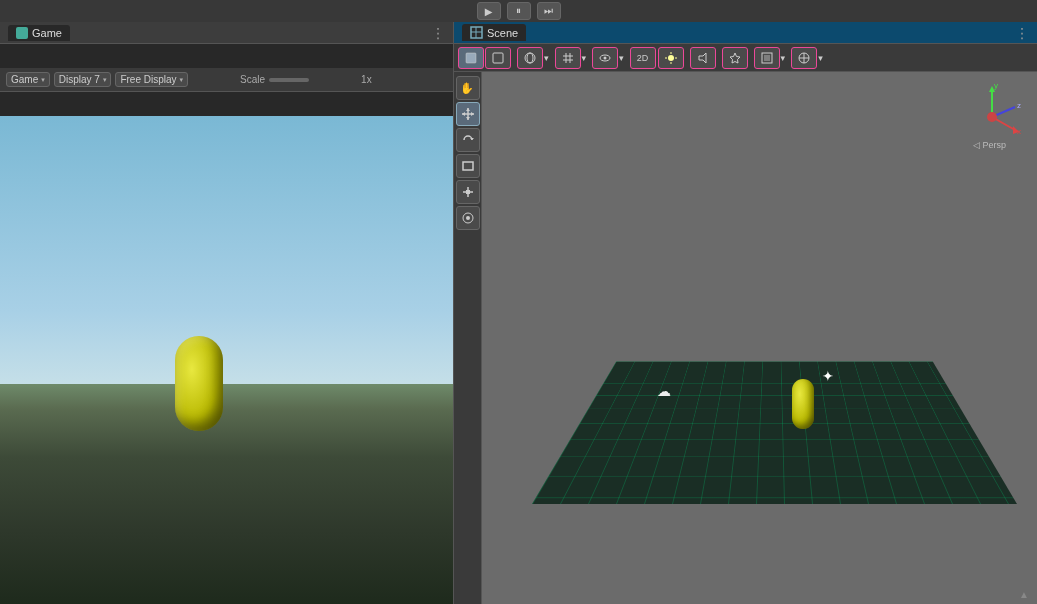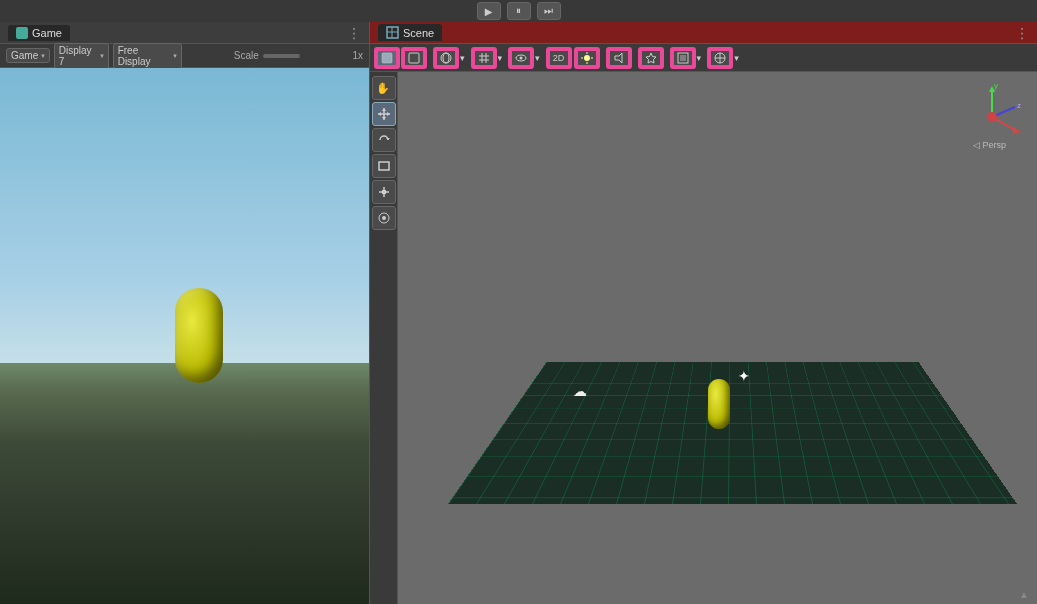--- a/index.html
+++ b/index.html
@@ -47,25 +47,26 @@
       position: absolute;
       top: 22px;
       left: 0;
       right: 0;
       bottom: 0;
       display: flex;
     }
 
     
     .game-panel {
-      width: 370px;
+      width: 454px;
       display: flex;
       flex-direction: column;
       background: #282828;
       border-right: 1px solid #555;
+      gap: 24px;
     }
     .panel-tab-bar {
       height: 22px;
       background: #3d3d3d;
       display: flex;
       align-items: center;
       padding: 0 8px;
       gap: 4px;
       border-bottom: 1px solid #555;
     }
@@ -171,21 +172,21 @@
 
     
     .scene-panel {
       flex: 1;
       display: flex;
       flex-direction: column;
       background: #3c3c3c;
     }
     .scene-tab-bar {
       height: 22px;
-      background: #7f1d1d;
+      background: #0c4a6e;
       display: flex;
       align-items: center;
       padding: 0 8px;
       gap: 4px;
       border-bottom: 1px solid #555;
     }
     .scene-tab {
       display: flex;
       align-items: center;
       gap: 4px;
@@ -210,21 +211,21 @@
     .toolbar-group {
       display: flex;
       align-items: center;
       gap: 1px;
       margin-right: 4px;
     }
     .toolbar-btn {
       width: 26px;
       height: 22px;
       background: #4a4a4a;
-      border: 4px solid #ec4899;
+      border: 1px solid #ec4899;
       border-radius: 3px;
       display: flex;
       align-items: center;
       justify-content: center;
       cursor: pointer;
       color: #ccc;
       font-size: 9px;
     }
     .toolbar-btn.active {
       background: #5a6a7a;

